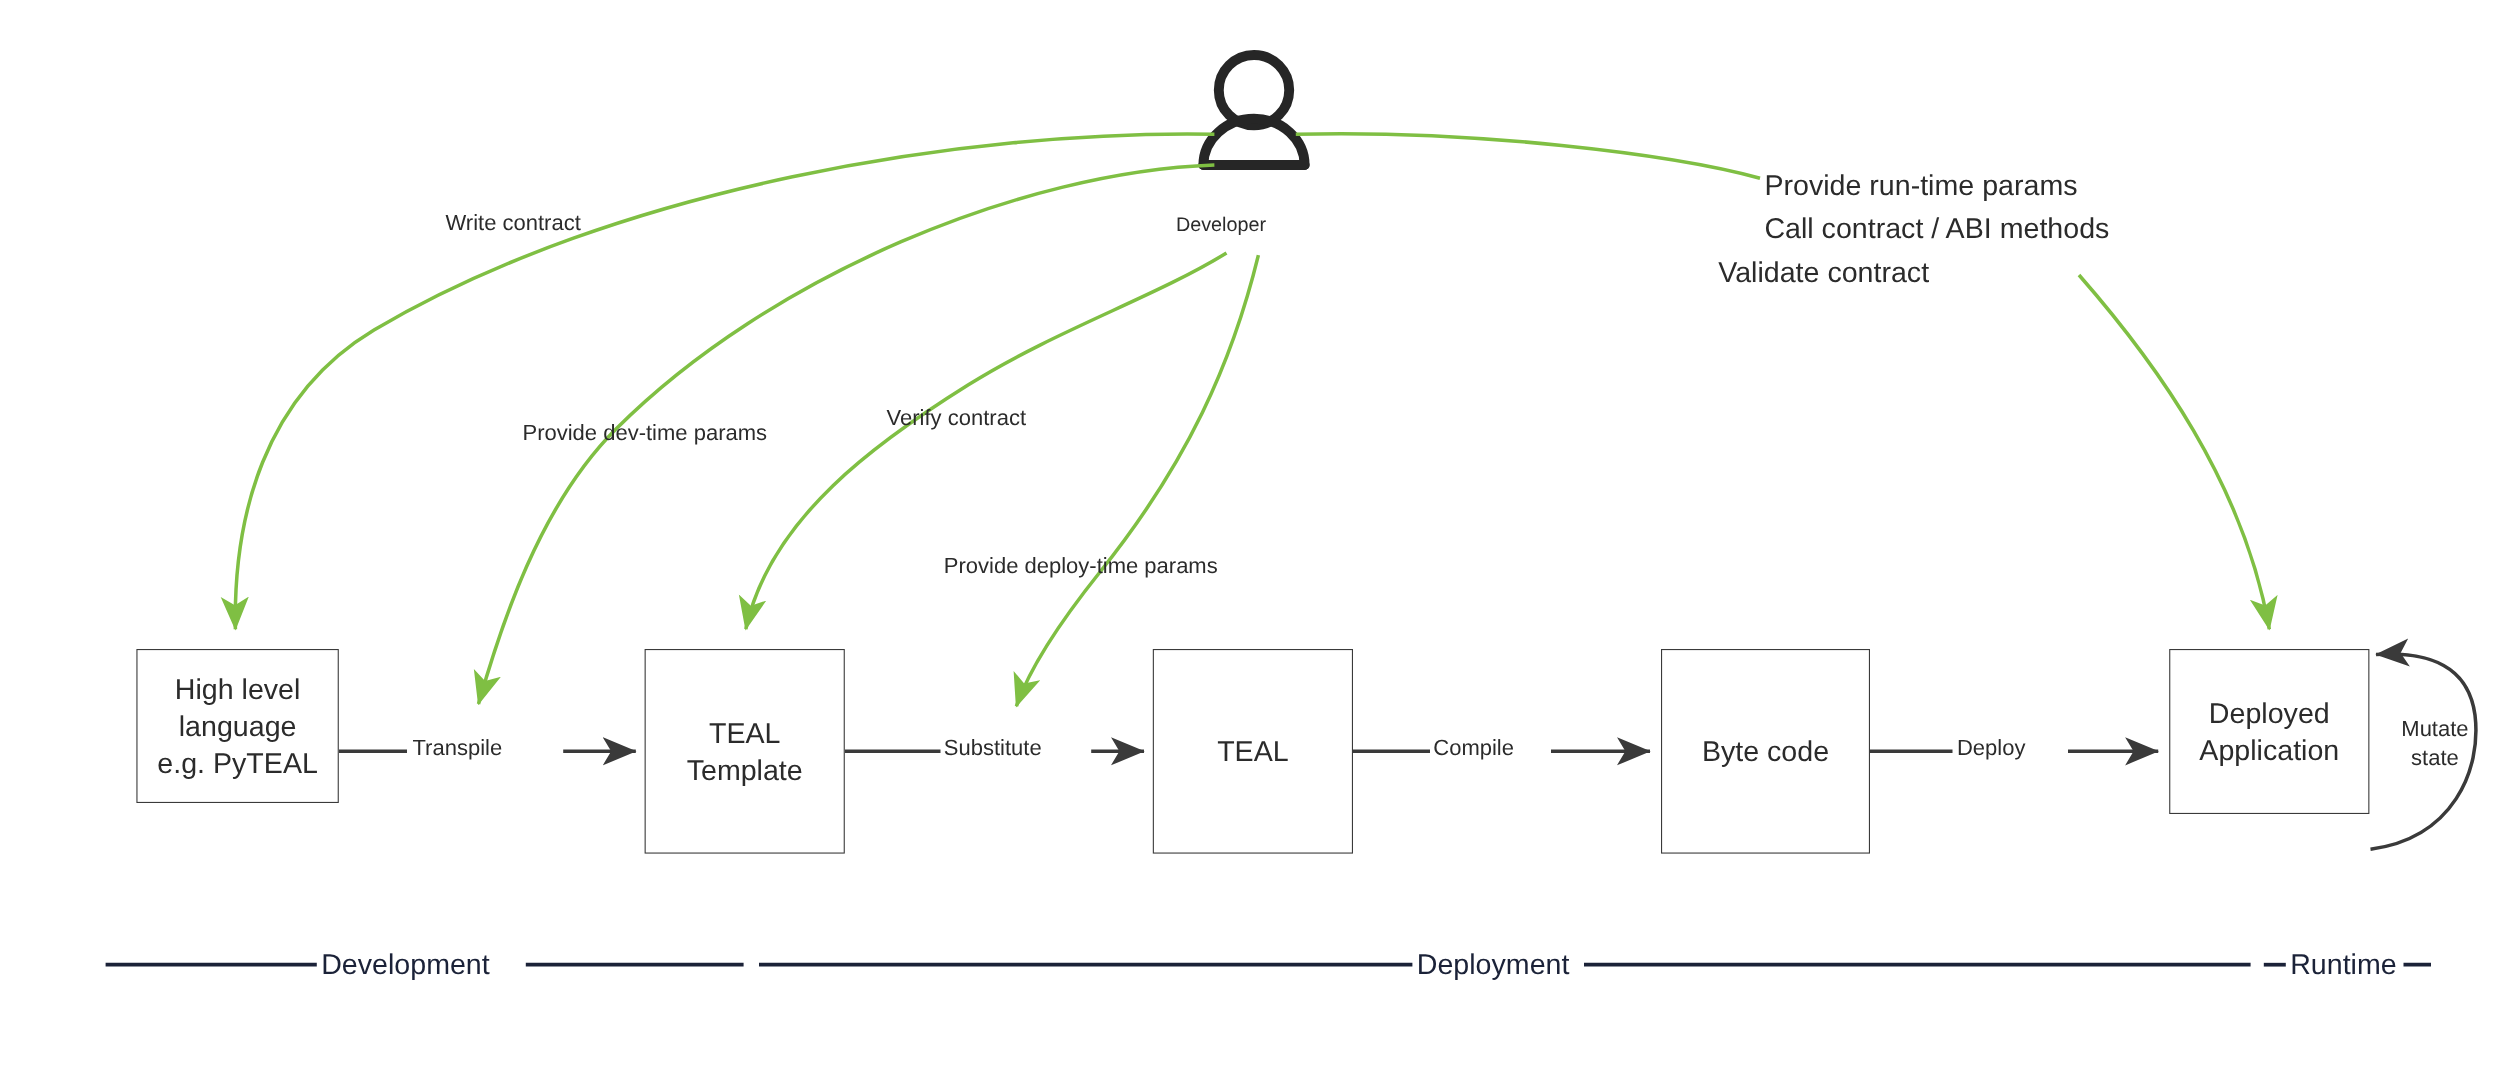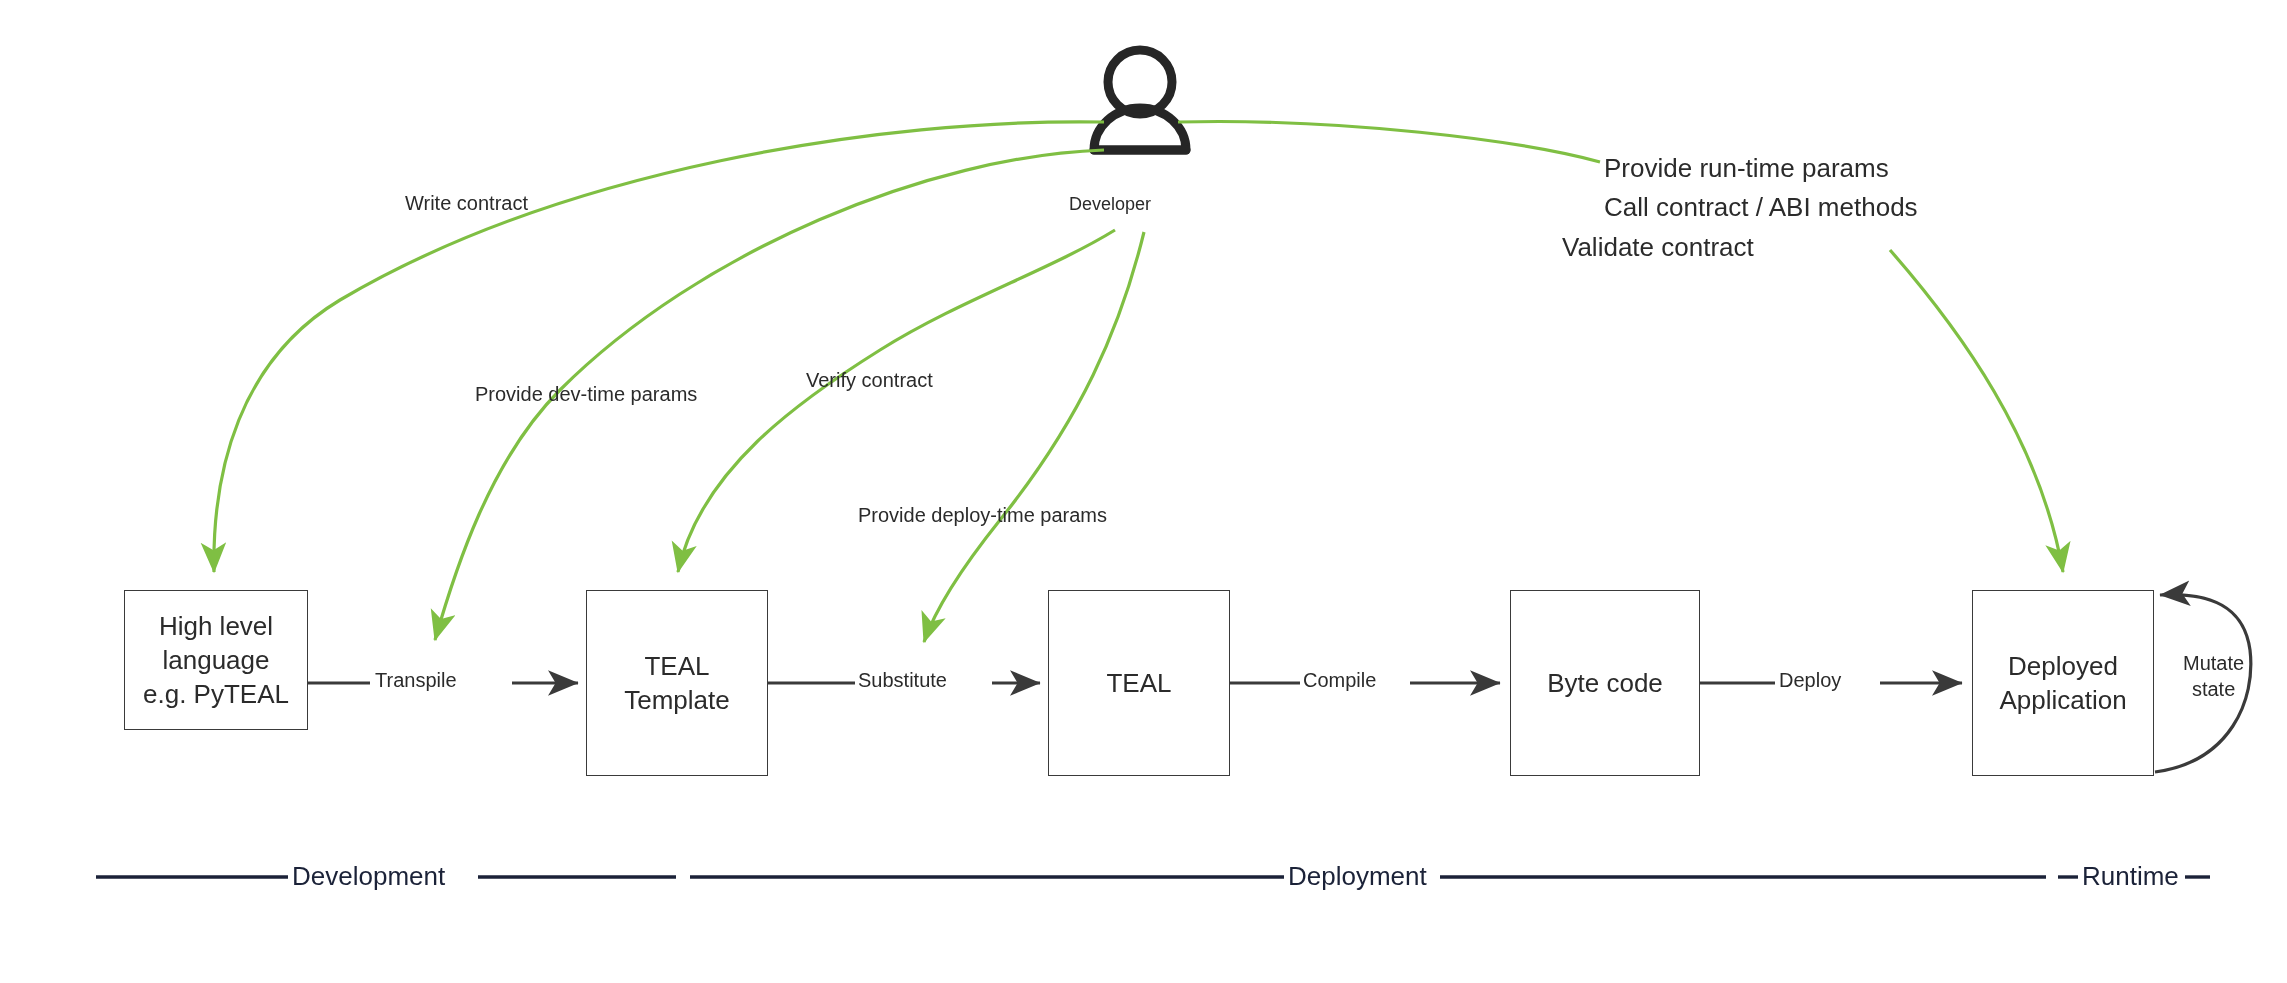--- a/index.html
+++ b/index.html
@@ -157,21 +157,21 @@
   </div>
 
   <div class="node-box" style="left:1048px; top:590px; width:182px; height:186px;">
     <span style="white-space:pre-line;">TEAL</span>
   </div>
 
   <div class="node-box" style="left:1510px; top:590px; width:190px; height:186px;">
     <span style="white-space:pre-line;text-align:right;">Byte code</span>
   </div>
 
-  <div class="node-box" style="left:1972px; top:590px; width:182px; height:186px;">
+  <div class="node-box" style="left:1972px; top:590px; width:182px; height:150px;">
     <span style="white-space:pre-line;">Deployed
 Application</span>
   </div>
 
   <div class="edge-label" style="left:375px; top:667px;">Transpile</div>
 
   <div class="edge-label" style="left:858px; top:667px;">Substitute</div>
 
   <div class="edge-label" style="left:1303px; top:667px;">Compile</div>
 

